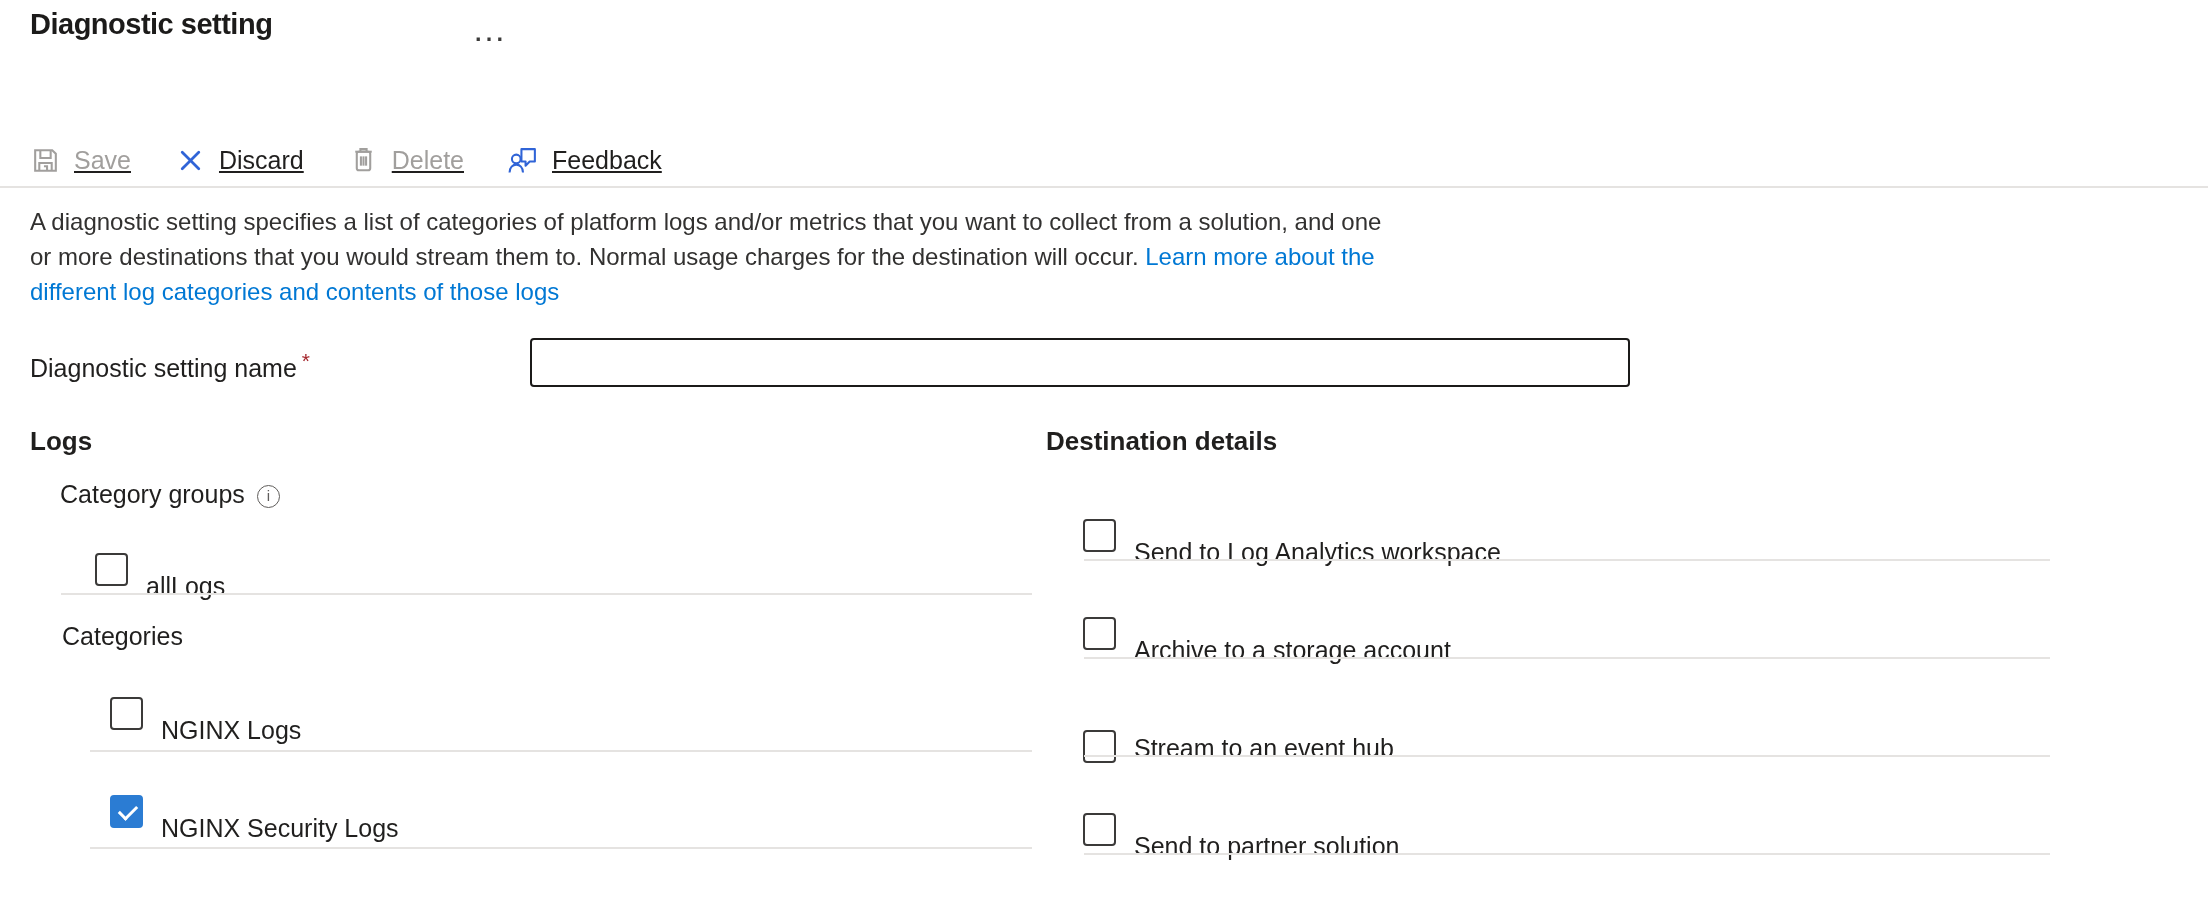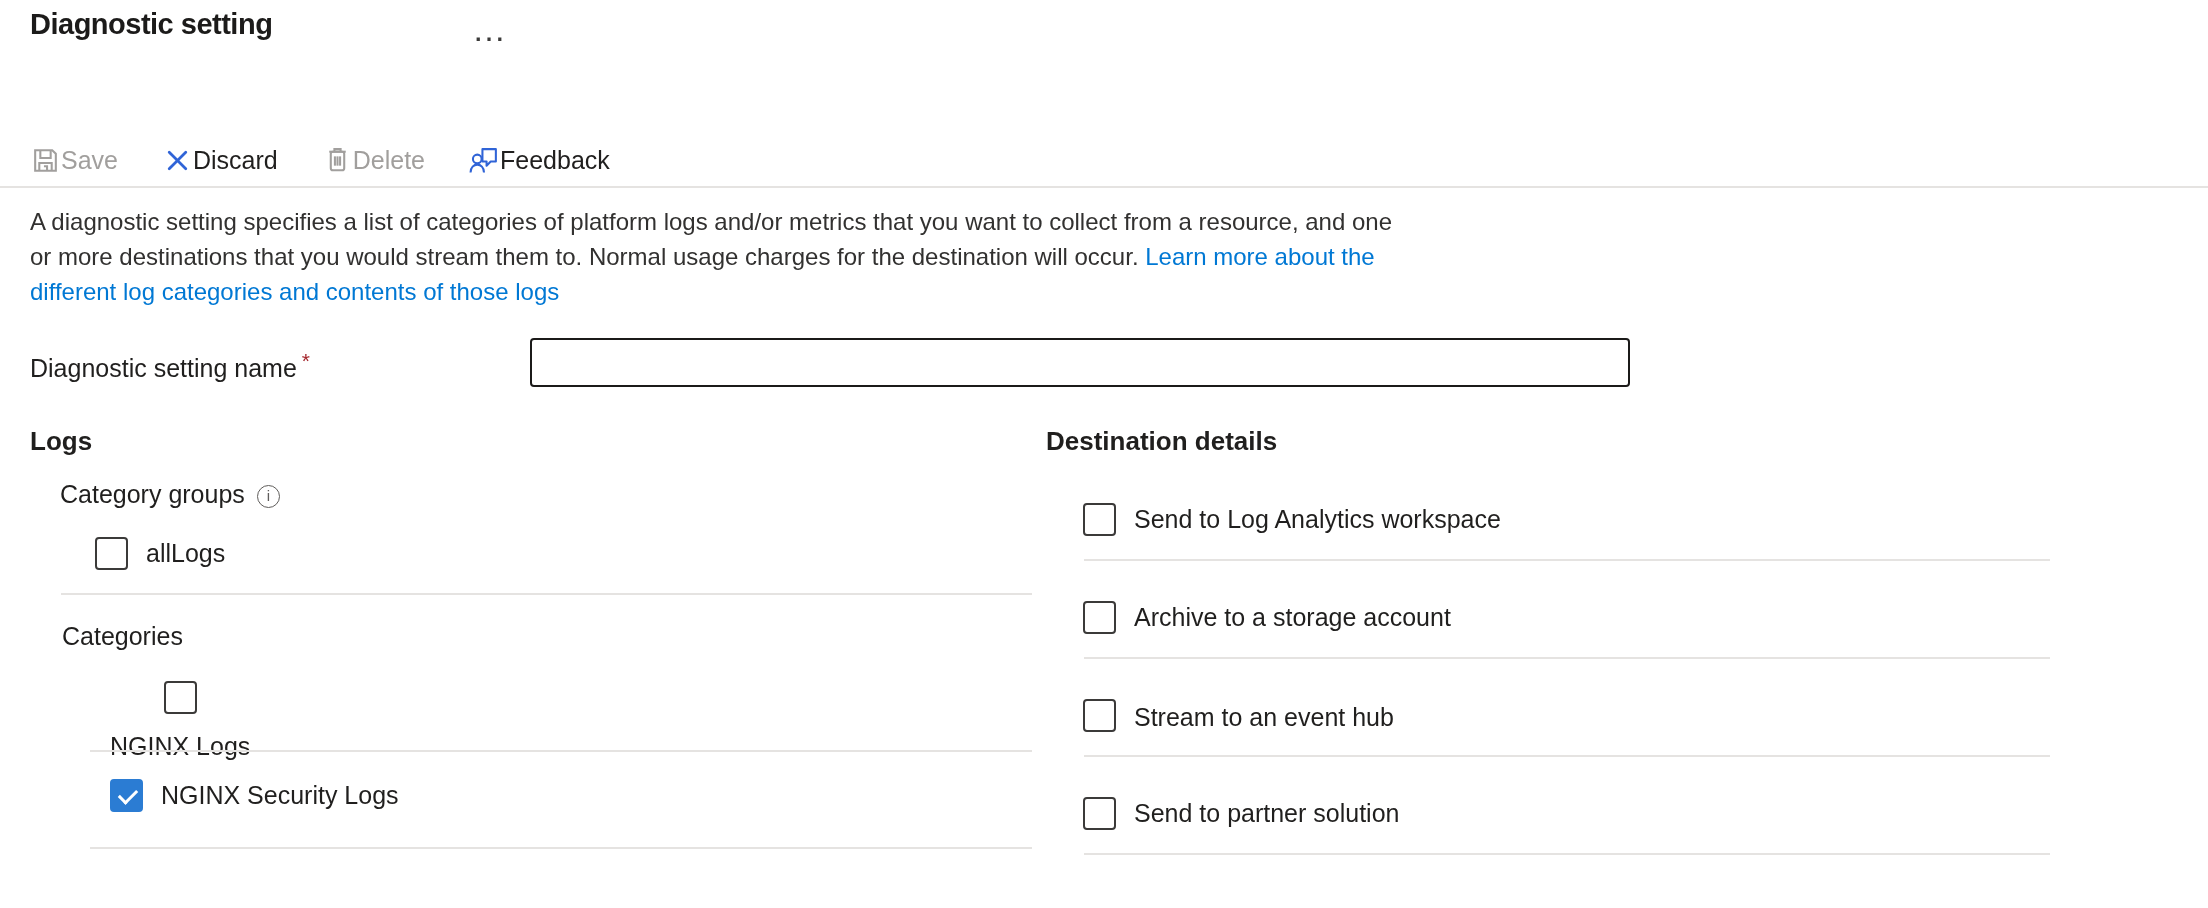--- a/index.html
+++ b/index.html
@@ -21,21 +21,21 @@
     color:var(--text);
   }
   .abs{position:absolute;}
 
   
   .page-title{left:30px;top:8px;font-size:29px;font-weight:700;color:#1c1b1a;letter-spacing:-0.5px;}
   .more-btn{left:472px;top:10px;font-size:34px;color:#3b3a39;letter-spacing:3px;cursor:pointer;background:none;border:none;font-family:inherit;}
 
   
   .toolbar{left:30px;top:138px;display:flex;align-items:center;gap:44px;height:44px;}
-  .tb-item{display:flex;align-items:center;font-size:25px;color:var(--text);cursor:pointer;background:none;border:none;font-family:inherit;}
+  .tb-item{display:flex;align-items:center;gap:13px;font-size:25px;color:var(--text);cursor:pointer;background:none;border:none;font-family:inherit;text-decoration:underline;}
   .tb-item[data-disabled="true"]{cursor:default;}
   .tb-item[data-disabled="true"] .tb-label{color:var(--disabled);}
   .ic{display:block;}
   .ic.gray path,.ic.gray rect,.ic.gray circle,.ic.gray line{stroke:var(--disabled);}
   .ic.blue path,.ic.blue rect,.ic.blue circle,.ic.blue line{stroke:var(--icon-blue);}
 
   .top-divider{left:0;top:186px;width:2208px;height:2px;background:var(--divider);}
 
   
   .description{left:30px;top:204px;width:1372px;font-size:24px;line-height:35px;color:var(--text-soft);}
@@ -55,21 +55,21 @@
     font-size:15px;line-height:20px;text-align:center;color:#5f5d5b;margin-left:12px;vertical-align:2px;cursor:pointer;}
 
   
   .cb-row{display:flex;align-items:center;gap:18px;cursor:pointer;}
   .cb{width:33px;height:33px;border:2.5px solid #3b3a39;border-radius:4px;background:#fff;flex:0 0 auto;position:relative;cursor:pointer;}
   .cb[data-checked="true"]{background:var(--check-blue);border-color:var(--check-blue);}
   .cb[data-checked="true"]::after{
     content:"";position:absolute;left:7px;top:8px;width:15px;height:8px;
     border-left:3px solid #fff;border-bottom:3px solid #fff;transform:rotate(-45deg);
   }
-  .cb-label{font-size:25px;color:var(--text);}
+  .cb-label{font-size:25px;color:var(--text);margin-top:35px;}
 
   .divider{height:2px;background:var(--divider);}
 </style>
 </head>
 <body>
 
 <h1 class="abs page-title">Diagnostic setting</h1>
 <button class="abs more-btn">…</button>
 
 <div class="abs toolbar">
@@ -105,21 +105,21 @@
       <path d="M13 4 h13 v12 h-5 l-4 4 v-4 h-4 z"></path>
       <circle cx="8" cy="13.5" r="4.2"></circle>
       <path d="M1.5 26.5 c0-4.8 3.2-7.5 6.5-7.5 s6.5 2.7 6.5 7.5"></path>
     </svg>
     <span class="tb-label">Feedback</span>
   </button>
 </div>
 
 <div class="abs top-divider"></div>
 
-<p class="abs description"><span>A diagnostic setting specifies a list of categories of platform logs and/or metrics that you want to collect from a resource, and one or more destinations that you would stream them to. Normal usage charges for the destination will occur. </span><a>Learn more about the different log categories and contents of those logs</a></p>
+<p class="abs description"><span>A diagnostic setting specifies a list of categories of platform logs and/or metrics that you want to collect from a solution, and one or more destinations that you would stream them to. Normal usage charges for the destination will occur. </span><a>Learn more about the different log categories and contents of those logs</a></p>
 
 <div class="abs name-label">
   <span>Diagnostic setting name</span><span class="req">*</span>
 </div>
 <input class="abs name-input" type="text" value="" style="">
 
 <div class="abs h2" style="left:30px;top:426px;">Logs</div>
 
 <div class="abs sub-label" style="left:60px;top:480px;">
   <span>Category groups</span><span class="info-icon">i</span>
@@ -127,21 +127,21 @@
 
 <div class="abs cb-row" style="left:95px;top:537px;">
   <span class="cb" data-checked="false"></span>
   <span class="cb-label">allLogs</span>
 </div>
 
 <div class="abs divider" style="left:61px;top:593px;width:971px;"></div>
 
 <div class="abs sub-label" style="left:62px;top:622px;">Categories</div>
 
-<div class="abs cb-row" style="left:110px;top:681px;flex-direction:column;">
+<div class="abs cb-row" style="left:110px;top:681px;">
   <span class="cb" data-checked="false"></span>
   <span class="cb-label">NGINX Logs</span>
 </div>
 
 <div class="abs divider" style="left:90px;top:750px;width:942px;"></div>
 
 <div class="abs cb-row" style="left:110px;top:779px;">
   <span class="cb" data-checked="true"></span>
   <span class="cb-label">NGINX Security Logs</span>
 </div>

